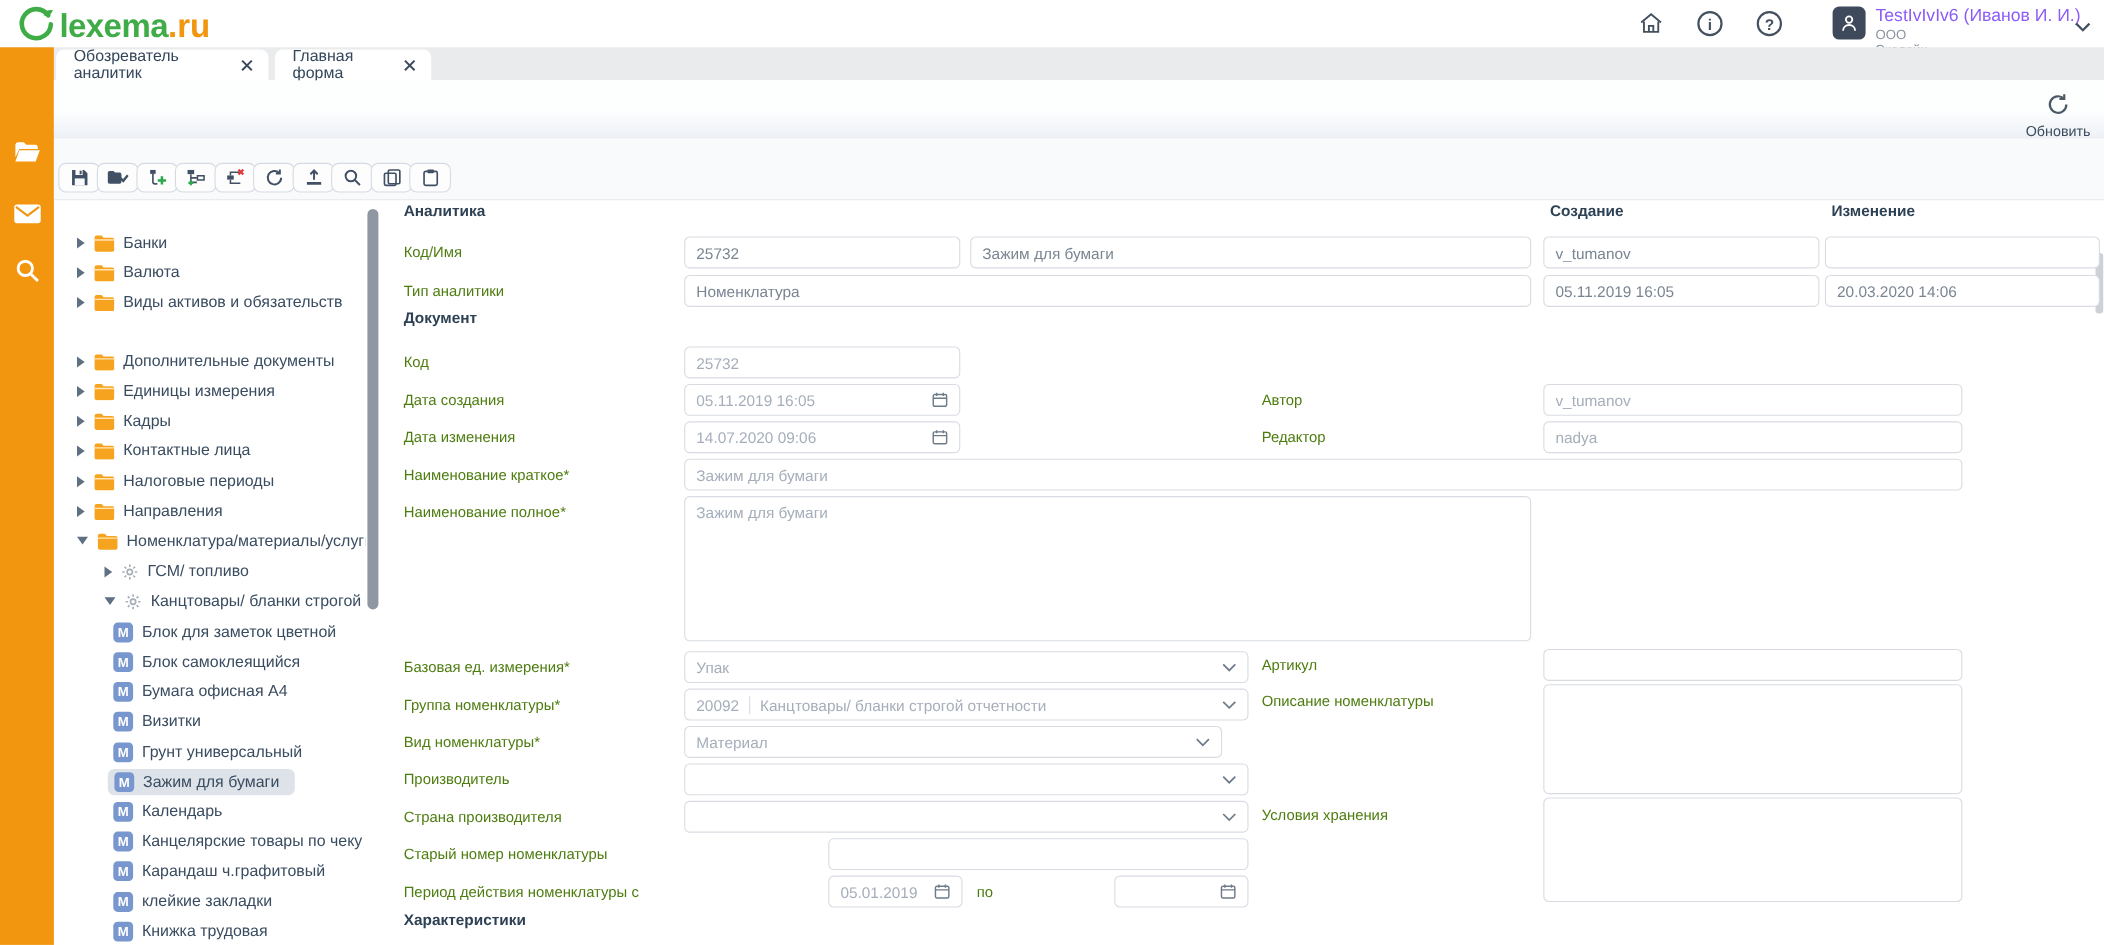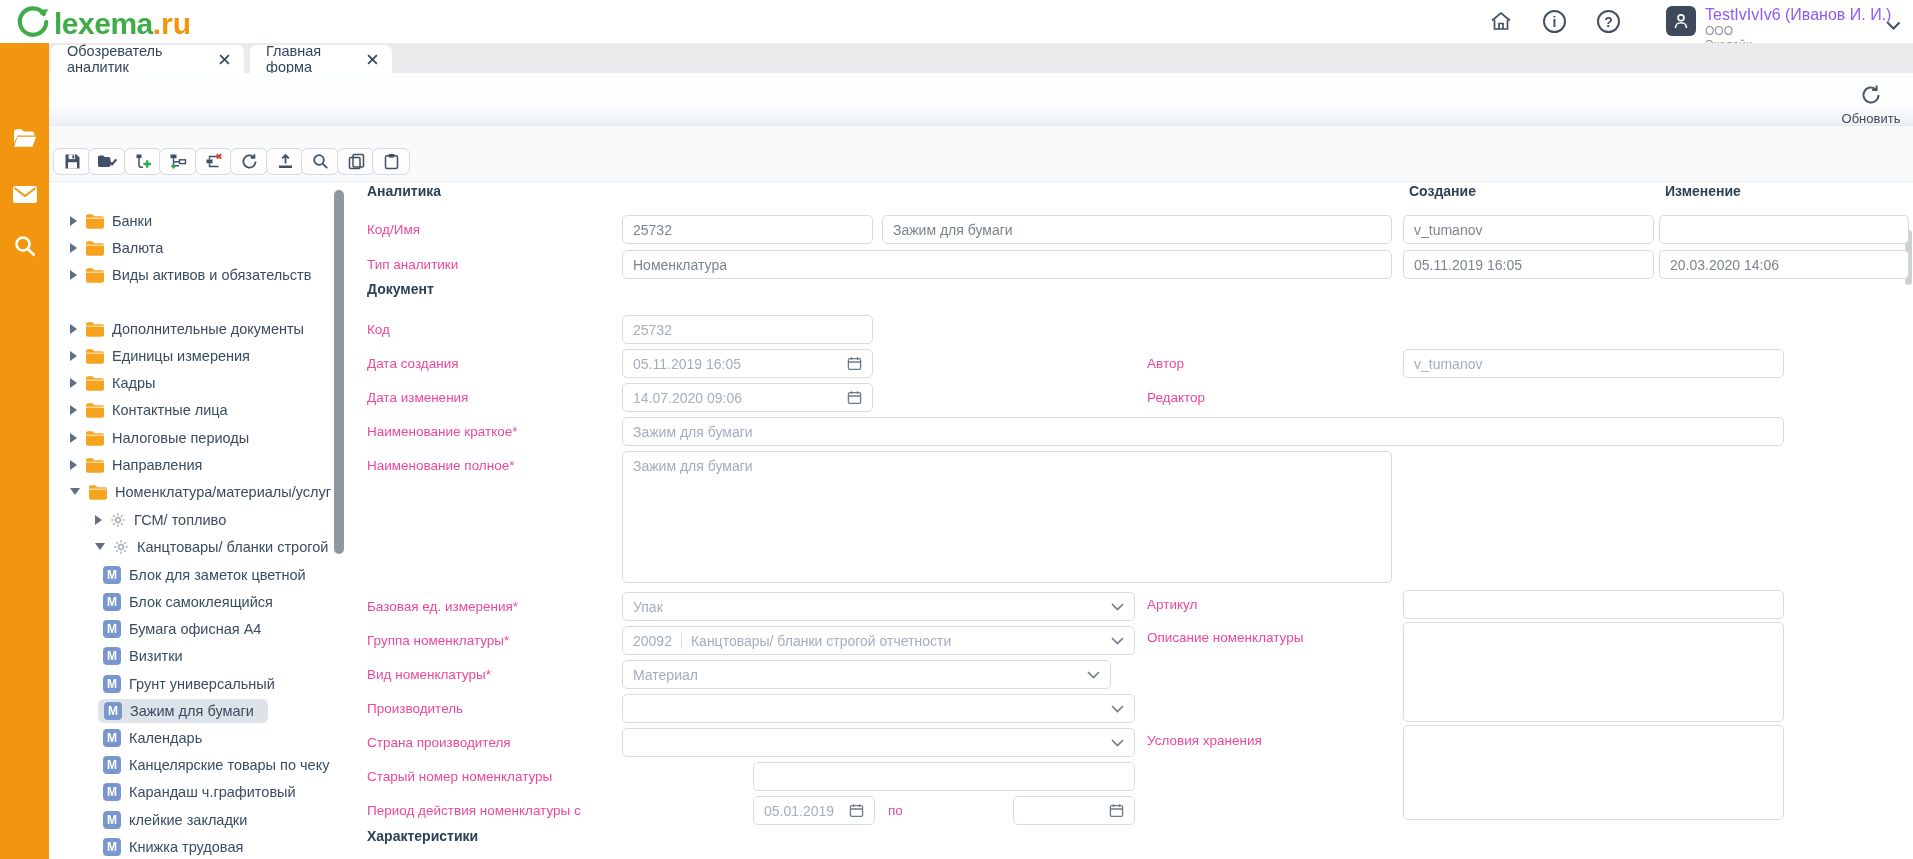--- a/index.html
+++ b/index.html
@@ -50,21 +50,21 @@
   .arr.d{border-width:7px 5px 0 5px;border-color:#5E7082 transparent transparent transparent}
   .tico{flex:none;margin-right:8px;display:flex;align-items:center}
   .micon{flex:none;width:18px;height:18px;background:#7897CE;border-radius:4px;color:#fff;
          font-size:12px;font-weight:bold;display:flex;align-items:center;justify-content:center;margin-right:8px}
   .selwrap{display:flex;align-items:center;background:#DDE3E9;border-radius:6px;padding:3px 14px 3px 6px}
   .vscroll{position:absolute;left:334px;top:190px;width:10px;height:364px;background:#8F97A2;border-radius:5px}
   .pagescroll{position:absolute;left:1905px;top:230px;width:7px;height:55px;background:#CDD2D8;border-radius:3px}
 
   
   .sect{position:absolute;font-size:14px;font-weight:bold;color:#2E4154;white-space:nowrap}
-  .lbl{position:absolute;font-size:13.5px;color:#ec4899;white-space:nowrap}
+  .lbl{position:absolute;font-size:13.5px;color:#4d7c0f;white-space:nowrap}
   .hdr{position:absolute;font-size:14px;font-weight:bold;color:#2E4154;white-space:nowrap}
   .fld{position:absolute;height:29px;border:1px solid #D8DCE2;border-radius:5px;background:#fff;
        display:flex;align-items:center;padding:0 10px;box-sizing:border-box;font-size:14px}
   .fld .val{overflow:hidden;white-space:nowrap;flex:1}
   .fld .tail{flex:none;margin-left:auto;display:flex;align-items:center}
   .ta{align-items:flex-start;padding-top:6px}
   .v1{color:#7A8592}.v2{color:#A5AEBA}
   .gcode{flex:none;padding-right:9px;border-right:1px solid #D8DCE2;margin-right:9px}
 </style>
 </head>
@@ -461,20 +461,23 @@
   <div class="fld" style="left:622px;top:383px;width:251px">
       <span class="val v2">14.07.2020 09:06</span>
       <span class="tail">
         <svg width="15" height="15" viewBox="0 0 16 16" f="" fill="none" stroke="#6E7B89" stroke-width="1.4">
           <rect x="1.5" y="2.8" width="13" height="11.5" rx="1.5" fill="none"></rect>
           <path d="M1.5 6.4h13M4.8 1.2v3M11.2 1.2v3"></path>
         </svg>
       </span>
     </div>
   <span class="lbl" style="left:1147px;top:390px">Редактор</span>
+  <div class="fld" style="left:1403px;top:383px;width:381px">
+      <span class="val v2">nadya</span>
+    </div>
 
   <span class="lbl" style="left:367px;top:424px">Наименование краткое*</span>
   <div class="fld" style="left:622px;top:417px;width:1162px">
       <span class="val v2">Зажим для бумаги</span>
     </div>
 
   <span class="lbl" style="left:367px;top:458px">Наименование полное*</span>
   <div class="fld ta" style="left:622px;top:451px;width:770px;height:132px">
       <span class="val v2">Зажим для бумаги</span>
     </div>

